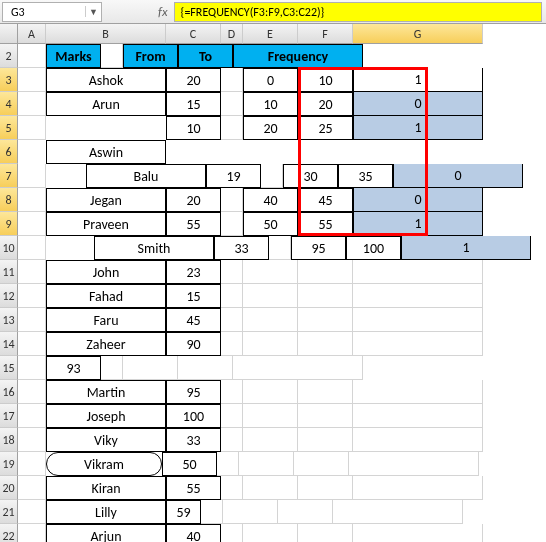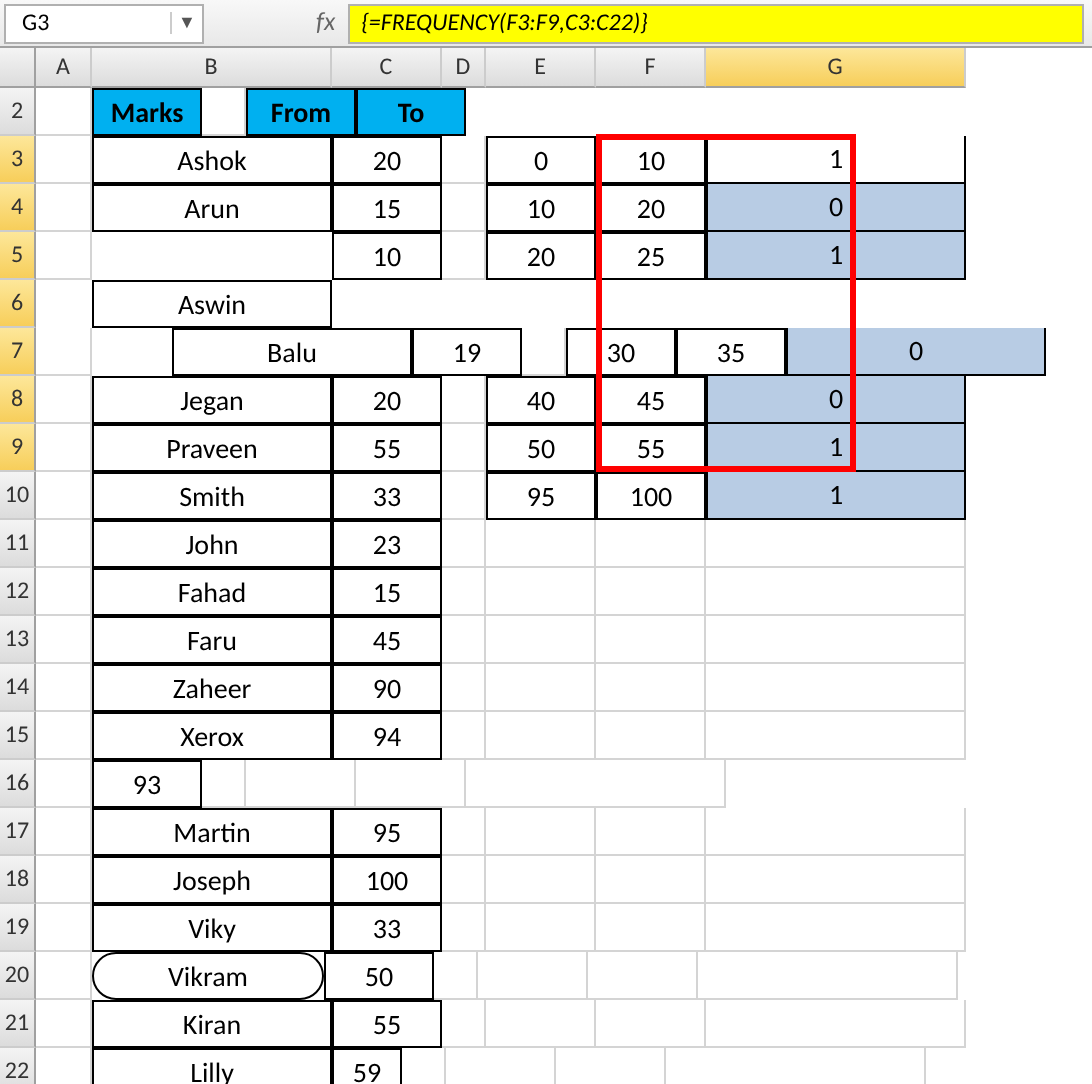--- a/index.html
+++ b/index.html
@@ -51,21 +51,20 @@
     .formula-bar {
       flex: 1;
       background: #ffff00;
       border: 1px solid #b0b0b0;
       height: 20px;
       padding: 0 6px;
       font-size: 12px;
       display: flex;
       align-items: center;
       margin-right: 4px;
-      font-style: italic;
     }
     .sheet-wrap {
       display: flex;
     }
     .corner {
       width: 18px;
       height: 20px;
       background: linear-gradient(to bottom, #f4f4f4, #dcdcdc);
       border-right: 1px solid #a0a0a0;
       border-bottom: 1px solid #a0a0a0;
@@ -201,20 +200,21 @@
       <div class="row-h">22</div>
     </div>
   <div class="grid" id="grid">
     <div class="freq-highlight-box" style="left:280px; top:23px; width:130px; height:169px;"></div>
   <div class="row">
         <div class="cell col-A" style="width: 28px;"></div>
         <div class="cell col-C header-cell" style="width: 55px;">Marks</div>
         <div class="cell col-D" style="width: 22px;"></div>
         <div class="cell col-E header-cell" style="width: 55px;">From</div>
         <div class="cell col-F header-cell" style="width: 55px;">To</div>
+        <div class="cell col-G header-cell" style="width: 130px;">Frequency</div>
       </div>
       <div class="row">
         <div class="cell col-A" style="width: 28px;"></div>
         <div class="cell col-B bordered" style="width: 120px;">Ashok</div>
         <div class="cell col-C bordered" style="width: 55px;">20</div>
         <div class="cell col-D" style="width: 22px;"></div>
         <div class="cell col-E bordered" style="width: 55px;">0</div>
         <div class="cell col-F bordered" style="width: 55px;">10</div>
         <div class="cell col-G freq-cell" style="width: 130px; background: rgb(255, 255, 255);">1</div>
       </div>
@@ -258,21 +258,21 @@
         <div class="cell col-A" style="width: 28px;"></div>
         <div class="cell col-B bordered" style="width: 120px;">Praveen</div>
         <div class="cell col-C bordered" style="width: 55px;">55</div>
         <div class="cell col-D" style="width: 22px;"></div>
         <div class="cell col-E bordered" style="width: 55px;">50</div>
         <div class="cell col-F bordered" style="width: 55px;">55</div>
         <div class="cell col-G freq-cell" style="width: 130px;">1</div>
       </div>
       <div class="row">
         <div class="cell col-A" style="width: 28px;"></div>
-        <div class="cell col-B bordered" style="width: 120px;">Smith</div>
+        <div class="cell col-B bordered" style="width: 120px; margin-left: 48px;">Smith</div>
         <div class="cell col-C bordered" style="width: 55px;">33</div>
         <div class="cell col-D" style="width: 22px;"></div>
         <div class="cell col-E bordered" style="width: 55px;">95</div>
         <div class="cell col-F bordered" style="width: 55px;">100</div>
         <div class="cell col-G freq-cell" style="width: 130px;">1</div>
       </div>
       <div class="row">
         <div class="cell col-A" style="width: 28px;"></div>
         <div class="cell col-B bordered" style="width: 120px;">John</div>
         <div class="cell col-C bordered" style="width: 55px;">23</div>
@@ -296,29 +296,20 @@
         <div class="cell col-C bordered" style="width: 55px;">45</div>
         <div class="cell col-D" style="width: 22px;"></div>
         <div class="cell col-E" style="width: 55px;"></div>
         <div class="cell col-F" style="width: 55px;"></div>
         <div class="cell col-G" style="width: 130px;"></div>
       </div>
       <div class="row">
         <div class="cell col-A" style="width: 28px;"></div>
         <div class="cell col-B bordered" style="width: 120px;">Zaheer</div>
         <div class="cell col-C bordered" style="width: 55px;">90</div>
-        <div class="cell col-D" style="width: 22px;"></div>
-        <div class="cell col-E" style="width: 55px;"></div>
-        <div class="cell col-F" style="width: 55px;"></div>
-        <div class="cell col-G" style="width: 130px;"></div>
-      </div>
-      <div class="row">
-        <div class="cell col-A" style="width: 28px;"></div>
-        <div class="cell col-B bordered" style="width: 120px;">Xerox</div>
-        <div class="cell col-C bordered" style="width: 55px;">94</div>
         <div class="cell col-D" style="width: 22px;"></div>
         <div class="cell col-E" style="width: 55px;"></div>
         <div class="cell col-F" style="width: 55px;"></div>
         <div class="cell col-G" style="width: 130px;"></div>
       </div>
       <div class="row">
         <div class="cell col-A" style="width: 28px;"></div>
         <div class="cell col-C bordered" style="width: 55px;">93</div>
         <div class="cell col-D" style="width: 22px;"></div>
         <div class="cell col-E" style="width: 55px;"></div>

